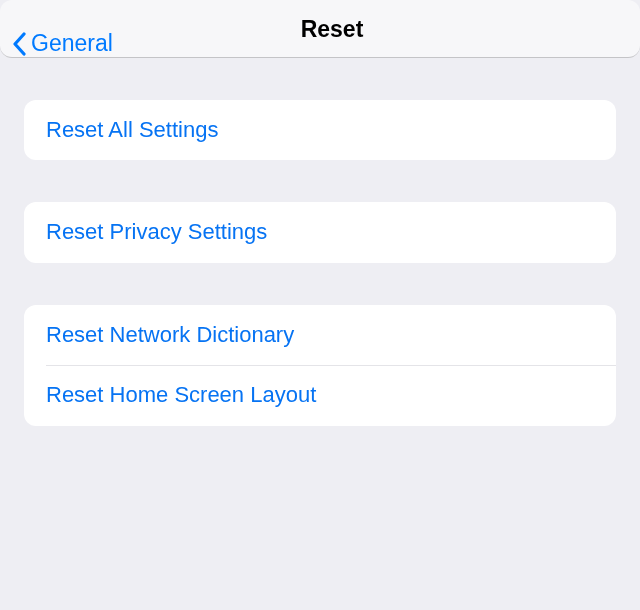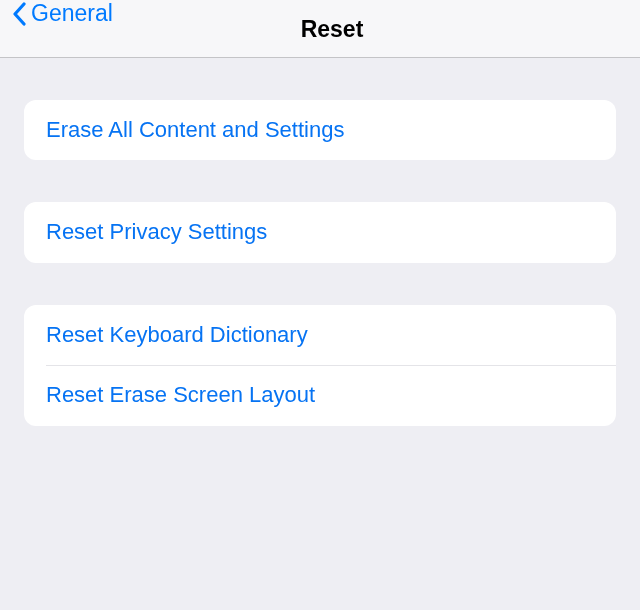--- a/index.html
+++ b/index.html
@@ -14,21 +14,22 @@
       height: 610px;
       background: #eeeef3;
       overflow: hidden;
     }
     .navbar {
       position: relative;
       height: 58px;
       background: #f7f7f9;
       border-bottom: 1px solid #c4c4c7;
       display: flex;
-      align-items: flex-start;
+      align-items: flex-end;
+      border-radius: 12px;
     }
     .back-button {
       display: flex;
       align-items: center;
       padding-left: 12px;
       cursor: pointer;
       color: #007aff;
       font-size: 23px;
     }
     .back-chevron {
@@ -100,32 +101,32 @@
     </span>
     <span>General</span>
   </div>
   <div class="nav-title">Reset</div>
 </div>
 
 <div class="content">
 
   <div class="group">
     <div class="row">
-      <span>Erase All Content and Settings</span>
+      <span>Reset All Settings</span>
     </div>
   </div>
 
   <div class="group">
     <div class="row">
       <span>Reset Privacy Settings</span>
     </div>
   </div>
 
   <div class="group">
     <div class="row">
-      <span>Reset Keyboard Dictionary</span>
+      <span>Reset Network Dictionary</span>
     </div>
     <div class="row">
-      <span>Reset Erase Screen Layout</span>
+      <span>Reset Home Screen Layout</span>
     </div>
   </div>
 
 </div>
 
 </body></html>

